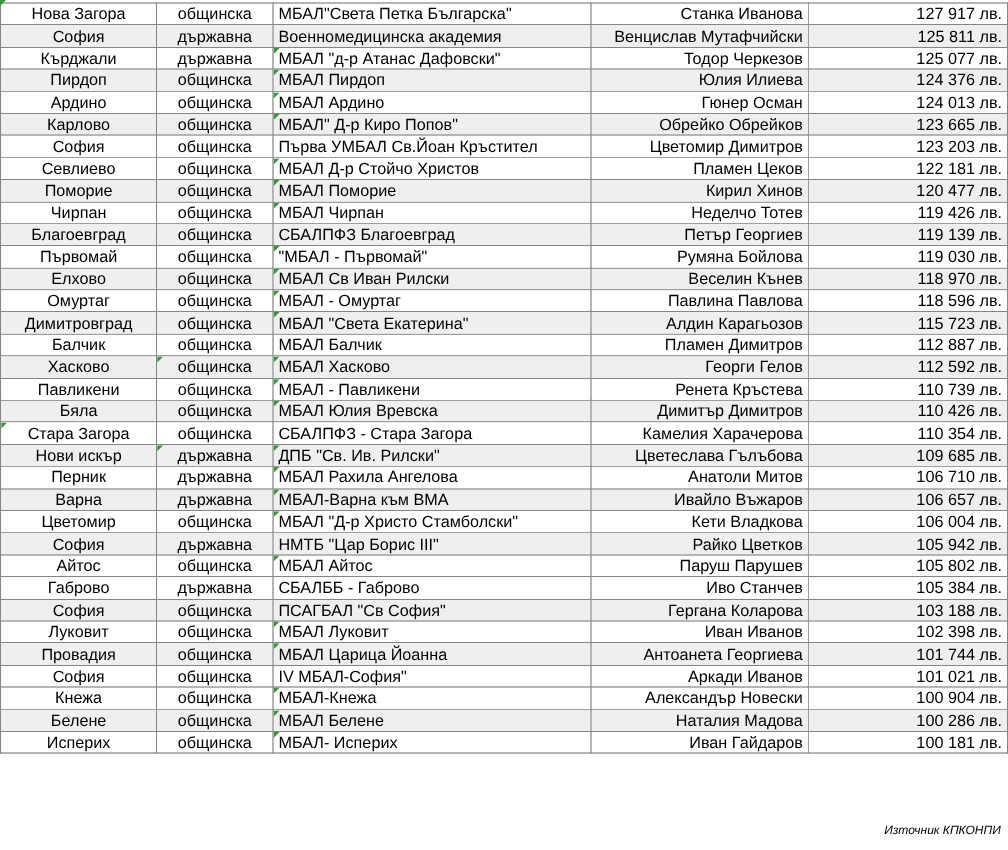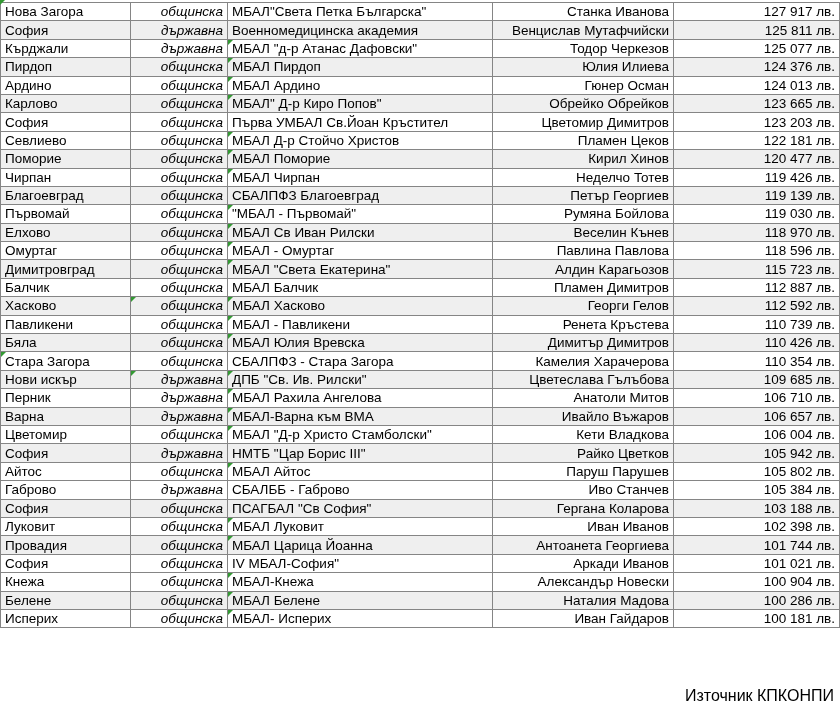--- a/index.html
+++ b/index.html
@@ -35,22 +35,22 @@
     font-size: 13.5px;
     line-height: 17px;
     color: #000000;
     padding: 0 4px;
     overflow: hidden;
     white-space: nowrap;
     position: relative;
     background: #ffffff;
   }
   table.grid tr.even td { background: #efefef; }
-  td.city   { text-align: left; }
-  td.type   { text-align: right; font-style: italic; }
+  td.city   { text-align: center; }
+  td.type   { text-align: center; }
   td.hospital { text-align: left; }
   td.director { text-align: right; }
   td.salary { text-align: right; padding-right: 5px; }
   .err-marker {
     position: absolute;
     top: 0; left: 0;
     width: 0; height: 0;
     border-top: 5px solid var(--marker-color, #339933);
     border-right: 5px solid transparent;
   }
@@ -59,23 +59,24 @@
     top: 0; left: 1px;
     width: 0; height: 0;
     border-top: 5px solid var(--marker-color, #339933);
     border-right: 5px solid transparent;
     z-index: 2;
   }
   .source-note {
     position: absolute;
     top: 687px;
     right: 6px;
-    font-size: 16px;
+    font-size: 10px;
     color: #000000;
     white-space: nowrap;
+    font-style: italic;
   }
 </style>
 </head>
 <body>
 
 <div class="sheet">
 
   <div class="top-sliver">
     <span class="corner-marker" style="left:0;"></span>
   </div>

